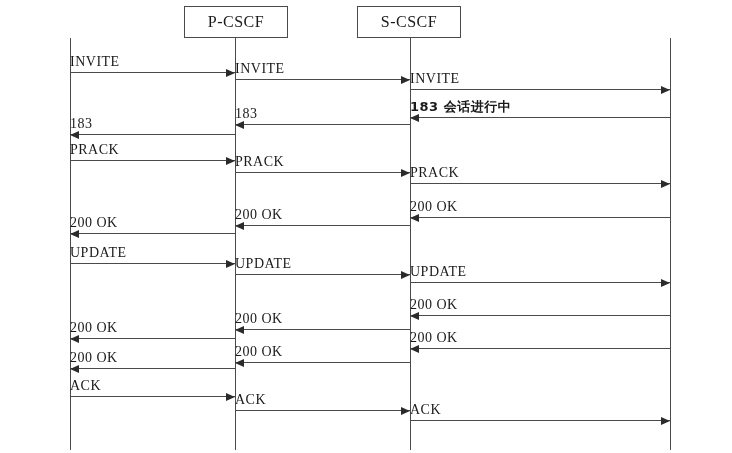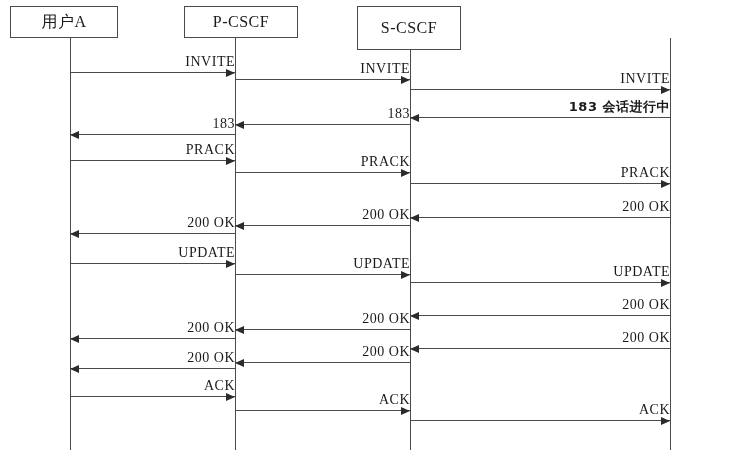--- a/index.html
+++ b/index.html
@@ -50,47 +50,44 @@
     border-bottom: 4px solid transparent;
   }
   .arrowhead.right {
     border-left: 9px solid #2b2b2b;
   }
   .arrowhead.left {
     border-right: 9px solid #2b2b2b;
   }
   .msg-label {
     position: absolute;
-    text-align: right;
+    text-align: left;
     font-size: 14px;
     color: #1a1a1a;
     white-space: nowrap;
     letter-spacing: 0.5px;
     line-height: 1;
   }
   .msg-label.cjk {
     font-family: "DejaVu Sans", "Liberation Sans", sans-serif;
     font-size: 13px;
   }
 </style>
 </head>
 <body>
 
 <div id="canvas">
     <div class="lifeline" style="left: 70px; top: 38px; height: 412px; background: rgb(74, 74, 74);"></div>
     <div class="lifeline" style="left: 235px; top: 38px; height: 412px; background: rgb(74, 74, 74);"></div>
     <div class="lifeline" style="left: 410px; top: 38px; height: 412px; background: rgb(74, 74, 74);"></div>
     <div class="lifeline" style="left: 670px; top: 38px; height: 412px; background: rgb(74, 74, 74);"></div>
-    <div class="actor-box" style="left: 10px; top: 6px; width: 108px; height: 32px; border-color: rgb(74, 74, 74);">
-      <span class="actor-label">用户A</span>
-    </div>
-    <div class="actor-box" style="left: 184px; top: 6px; width: 114px; height: 32px; border-color: rgb(74, 74, 74);">
+    <div class="actor-box" style="left: 184px; top: 6px; width: 104px; height: 32px; border-color: rgb(74, 74, 74);">
       <span class="actor-label">P-CSCF</span>
     </div>
-    <div class="actor-box" style="left: 357px; top: 6px; width: 104px; height: 44px; border-color: rgb(74, 74, 74); text-align: right;">
+    <div class="actor-box" style="left: 357px; top: 6px; width: 104px; height: 32px; border-color: rgb(74, 74, 74); text-align: right;">
       <span class="actor-label">S-CSCF</span>
     </div>
     <div class="msg" style="left: 70px; top: 72px; width: 165px; background: rgb(74, 74, 74);"></div>
     <div class="arrowhead right" style="top: 68.5px; left: 226px;"></div>
     <div class="msg-label" style="left: 70px; width: 165px; top: 55px; color: rgb(26, 26, 26);">INVITE</div>
     <div class="msg" style="left: 235px; top: 79px; width: 175px; background: rgb(74, 74, 74);"></div>
     <div class="arrowhead right" style="top: 75.5px; left: 401px;"></div>
     <div class="msg-label" style="left: 235px; width: 175px; top: 62px; color: rgb(26, 26, 26);">INVITE</div>
     <div class="msg" style="left: 410px; top: 89px; width: 260px; background: rgb(74, 74, 74);"></div>
     <div class="arrowhead right" style="top: 85.5px; left: 661px;"></div>

